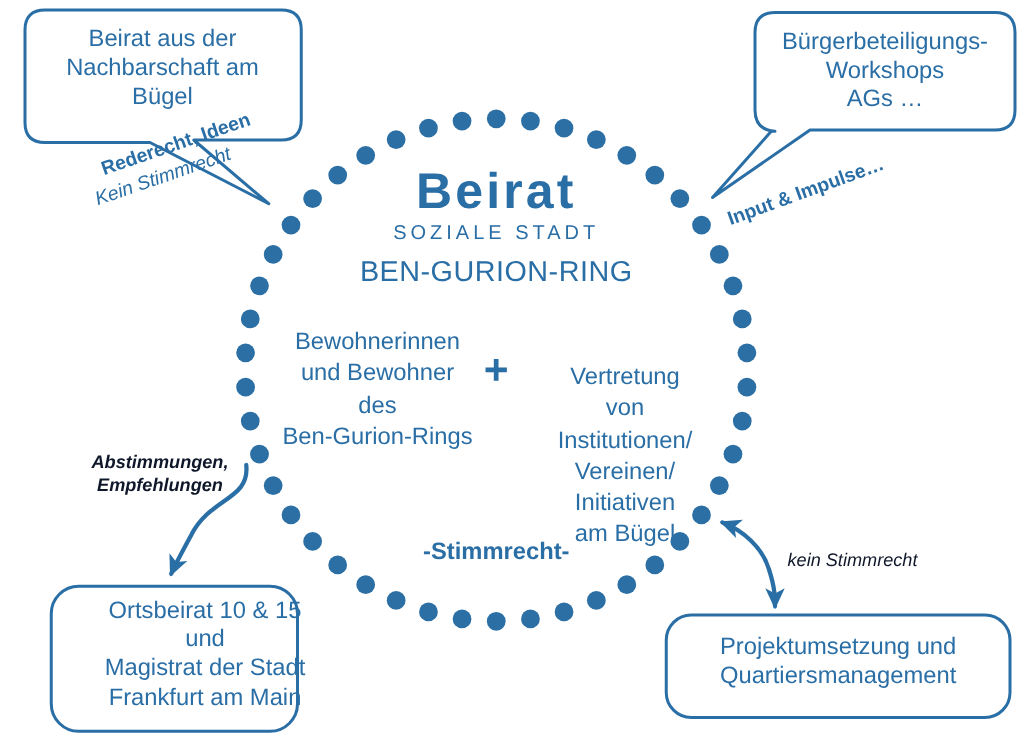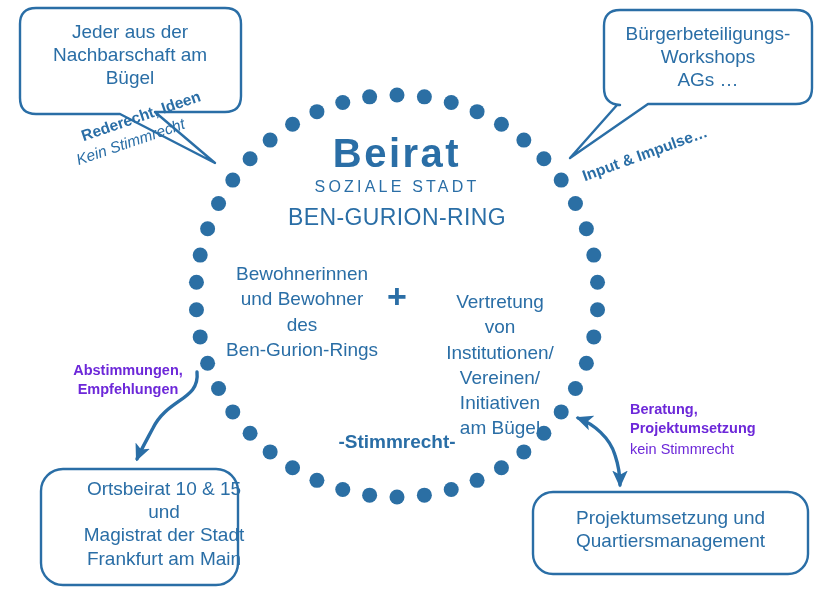--- a/index.html
+++ b/index.html
@@ -85,22 +85,23 @@
     font-weight: 700;
   }
   .rot-light {
     font-size: 15.5px;
     font-weight: 400;
     font-style: italic;
   }
   .flat-label {
     position: absolute;
     white-space: pre-line;
-    color: #6d28d9;
+    color: #0f172a;
     line-height: 1.28;
+    font-style: italic;
   }
   .lbl-bold {
     font-size: 14.5px;
     font-weight: 700;
   }
   .lbl-reg {
     font-size: 14.5px;
     font-weight: 400;
   }
 </style>
@@ -201,21 +202,21 @@
       <marker id="arw-start" viewBox="0 0 10 10" refX="8.2" refY="5" markerWidth="5.2" markerHeight="5.2" orient="auto-start-reverse">
         <path d="M 0 0.6 L 9.6 5 L 0 9.4 L 2.4 5 Z" fill="#2A6EA6"></path>
       </marker>
     </defs>
 
     <path d="M 197 372 C 200 400 168 398 153 428 C 145 443 140 452 137 459" fill="none" stroke="#2A6EA6" stroke-width="3.4" stroke-linecap="round" marker-end="url(#arw-end)"></path>
 
     <path d="M 578 418 C 594 424 610 438 615 455 C 620 470 620 478 620 485" fill="none" stroke="#2A6EA6" stroke-width="3.4" stroke-linecap="round" marker-start="url(#arw-start)" marker-end="url(#arw-end)"></path>
   </svg>
 
-  <div class="txt bubble-text" style="left:26px; top:20px; width:208px;">Jeder aus der
+  <div class="txt bubble-text" style="left:26px; top:20px; width:208px;">Beirat aus der
 Nachbarschaft am
 Bügel</div>
 
   <div class="rot-label rot-strong" style="left:79px; top:128px; transform: rotate(-19deg);">Rederecht, Ideen</div>
   <div class="rot-label rot-light" style="left:74px; top:152px; transform: rotate(-19deg);">Kein Stimmrecht</div>
 
   <div class="txt bubble-text" style="left:608px; top:22px; width:200px;">Bürgerbeteiligungs-
 Workshops
 AGs …</div>
 
@@ -242,20 +243,18 @@
   <div class="txt stimmrecht" style="left:297px; top:430px; width:200px;">-Stimmrecht-</div>
 
   <div class="flat-label lbl-bold" style="left:48px; top:361px; width:160px; text-align:center;">Abstimmungen,
 Empfehlungen</div>
 
   <div class="txt box-text" style="left:45px; top:477px; width:238px;">Ortsbeirat 10 &amp; 15
 und
 Magistrat der Stadt
 Frankfurt am Main</div>
 
-  <div class="flat-label lbl-bold" style="left:630px; top:400px; width:190px; text-align:left;">Beratung,
-Projektumsetzung</div>
   <div class="flat-label lbl-reg" style="left:630px; top:440px; width:190px; text-align:left;">kein Stimmrecht</div>
 
   <div class="txt box-text" style="left:533px; top:506px; width:275px;">Projektumsetzung und
 Quartiersmanagement</div>
 
 </div>
 
 </body></html>

